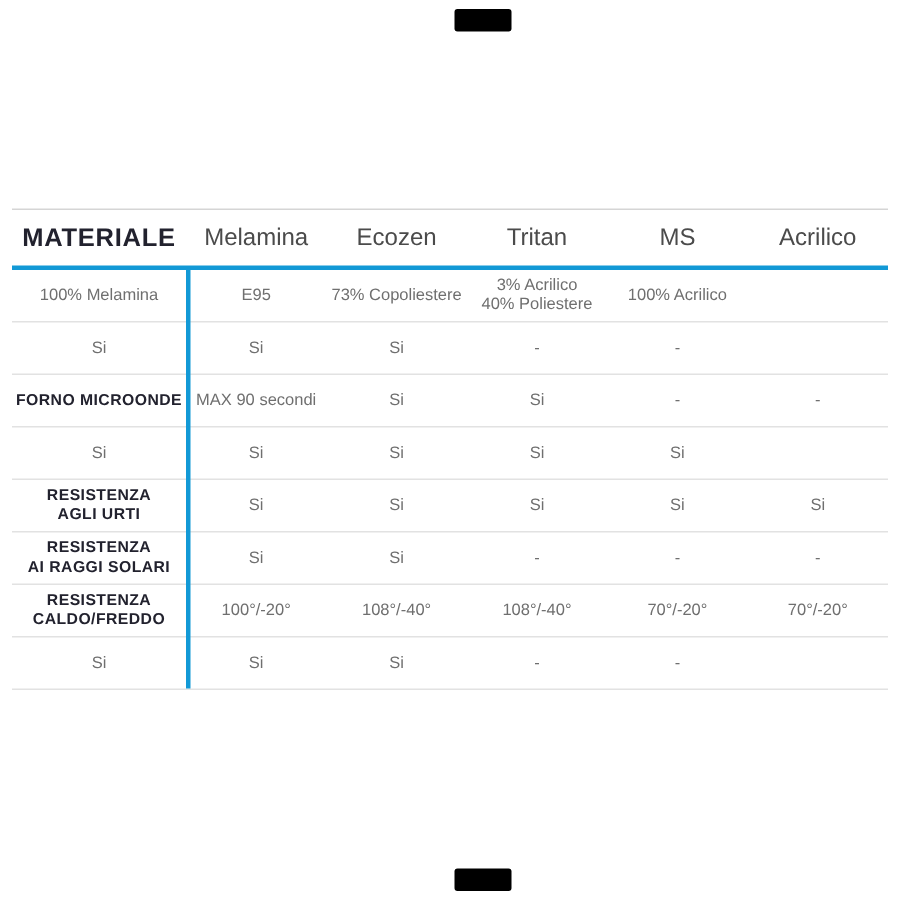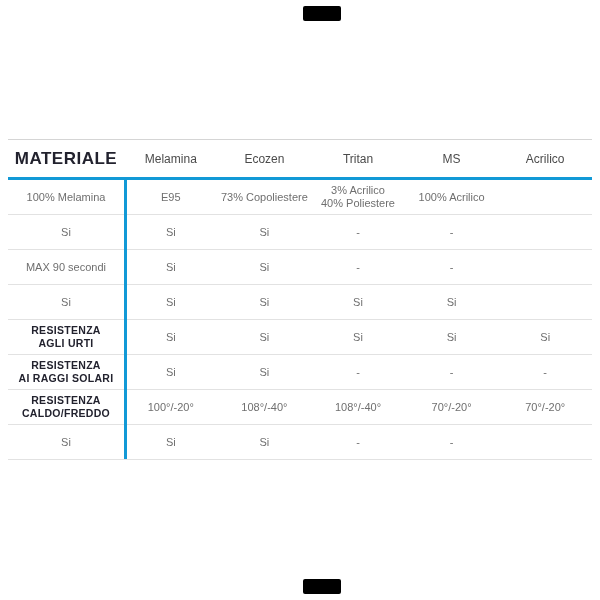--- a/index.html
+++ b/index.html
@@ -33,21 +33,21 @@
     text-align:center;
   }
   .header-row{
     height:40px;
     border-bottom:3px solid var(--blue);
   }
   .header-row .label-col{
     font-weight:bold;font-size:17px;letter-spacing:.5px;color:var(--label);
   }
   .header-row .mat-col{
-    font-size:12px;color:var(--colhead);
+    font-size:16px;color:var(--colhead);
   }
   .data-row{
     height:35px;
     border-bottom:1px solid var(--line);
   }
   .data-row .label-col{
     font-weight:bold;font-size:10.5px;line-height:13px;letter-spacing:.3px;
     color:var(--label);text-transform:uppercase;white-space:pre-line;
   }
   .data-row .val-col{
@@ -85,20 +85,21 @@
 
   <div class="grid-row data-row">
     <div class="val-col">Si</div>
     <div class="val-col">Si</div>
     <div class="val-col">Si</div>
     <div class="val-col">-</div>
     <div class="val-col">-</div>
   </div>
 
   <div class="grid-row data-row">
+    <div class="label-col">FORNO MICROONDE</div>
     <div class="val-col">MAX 90 secondi</div>
     <div class="val-col">Si</div>
     <div class="val-col">Si</div>
     <div class="val-col">-</div>
     <div class="val-col">-</div>
   </div>
 
   <div class="grid-row data-row">
     <div class="val-col">Si</div>
     <div class="val-col">Si</div>

